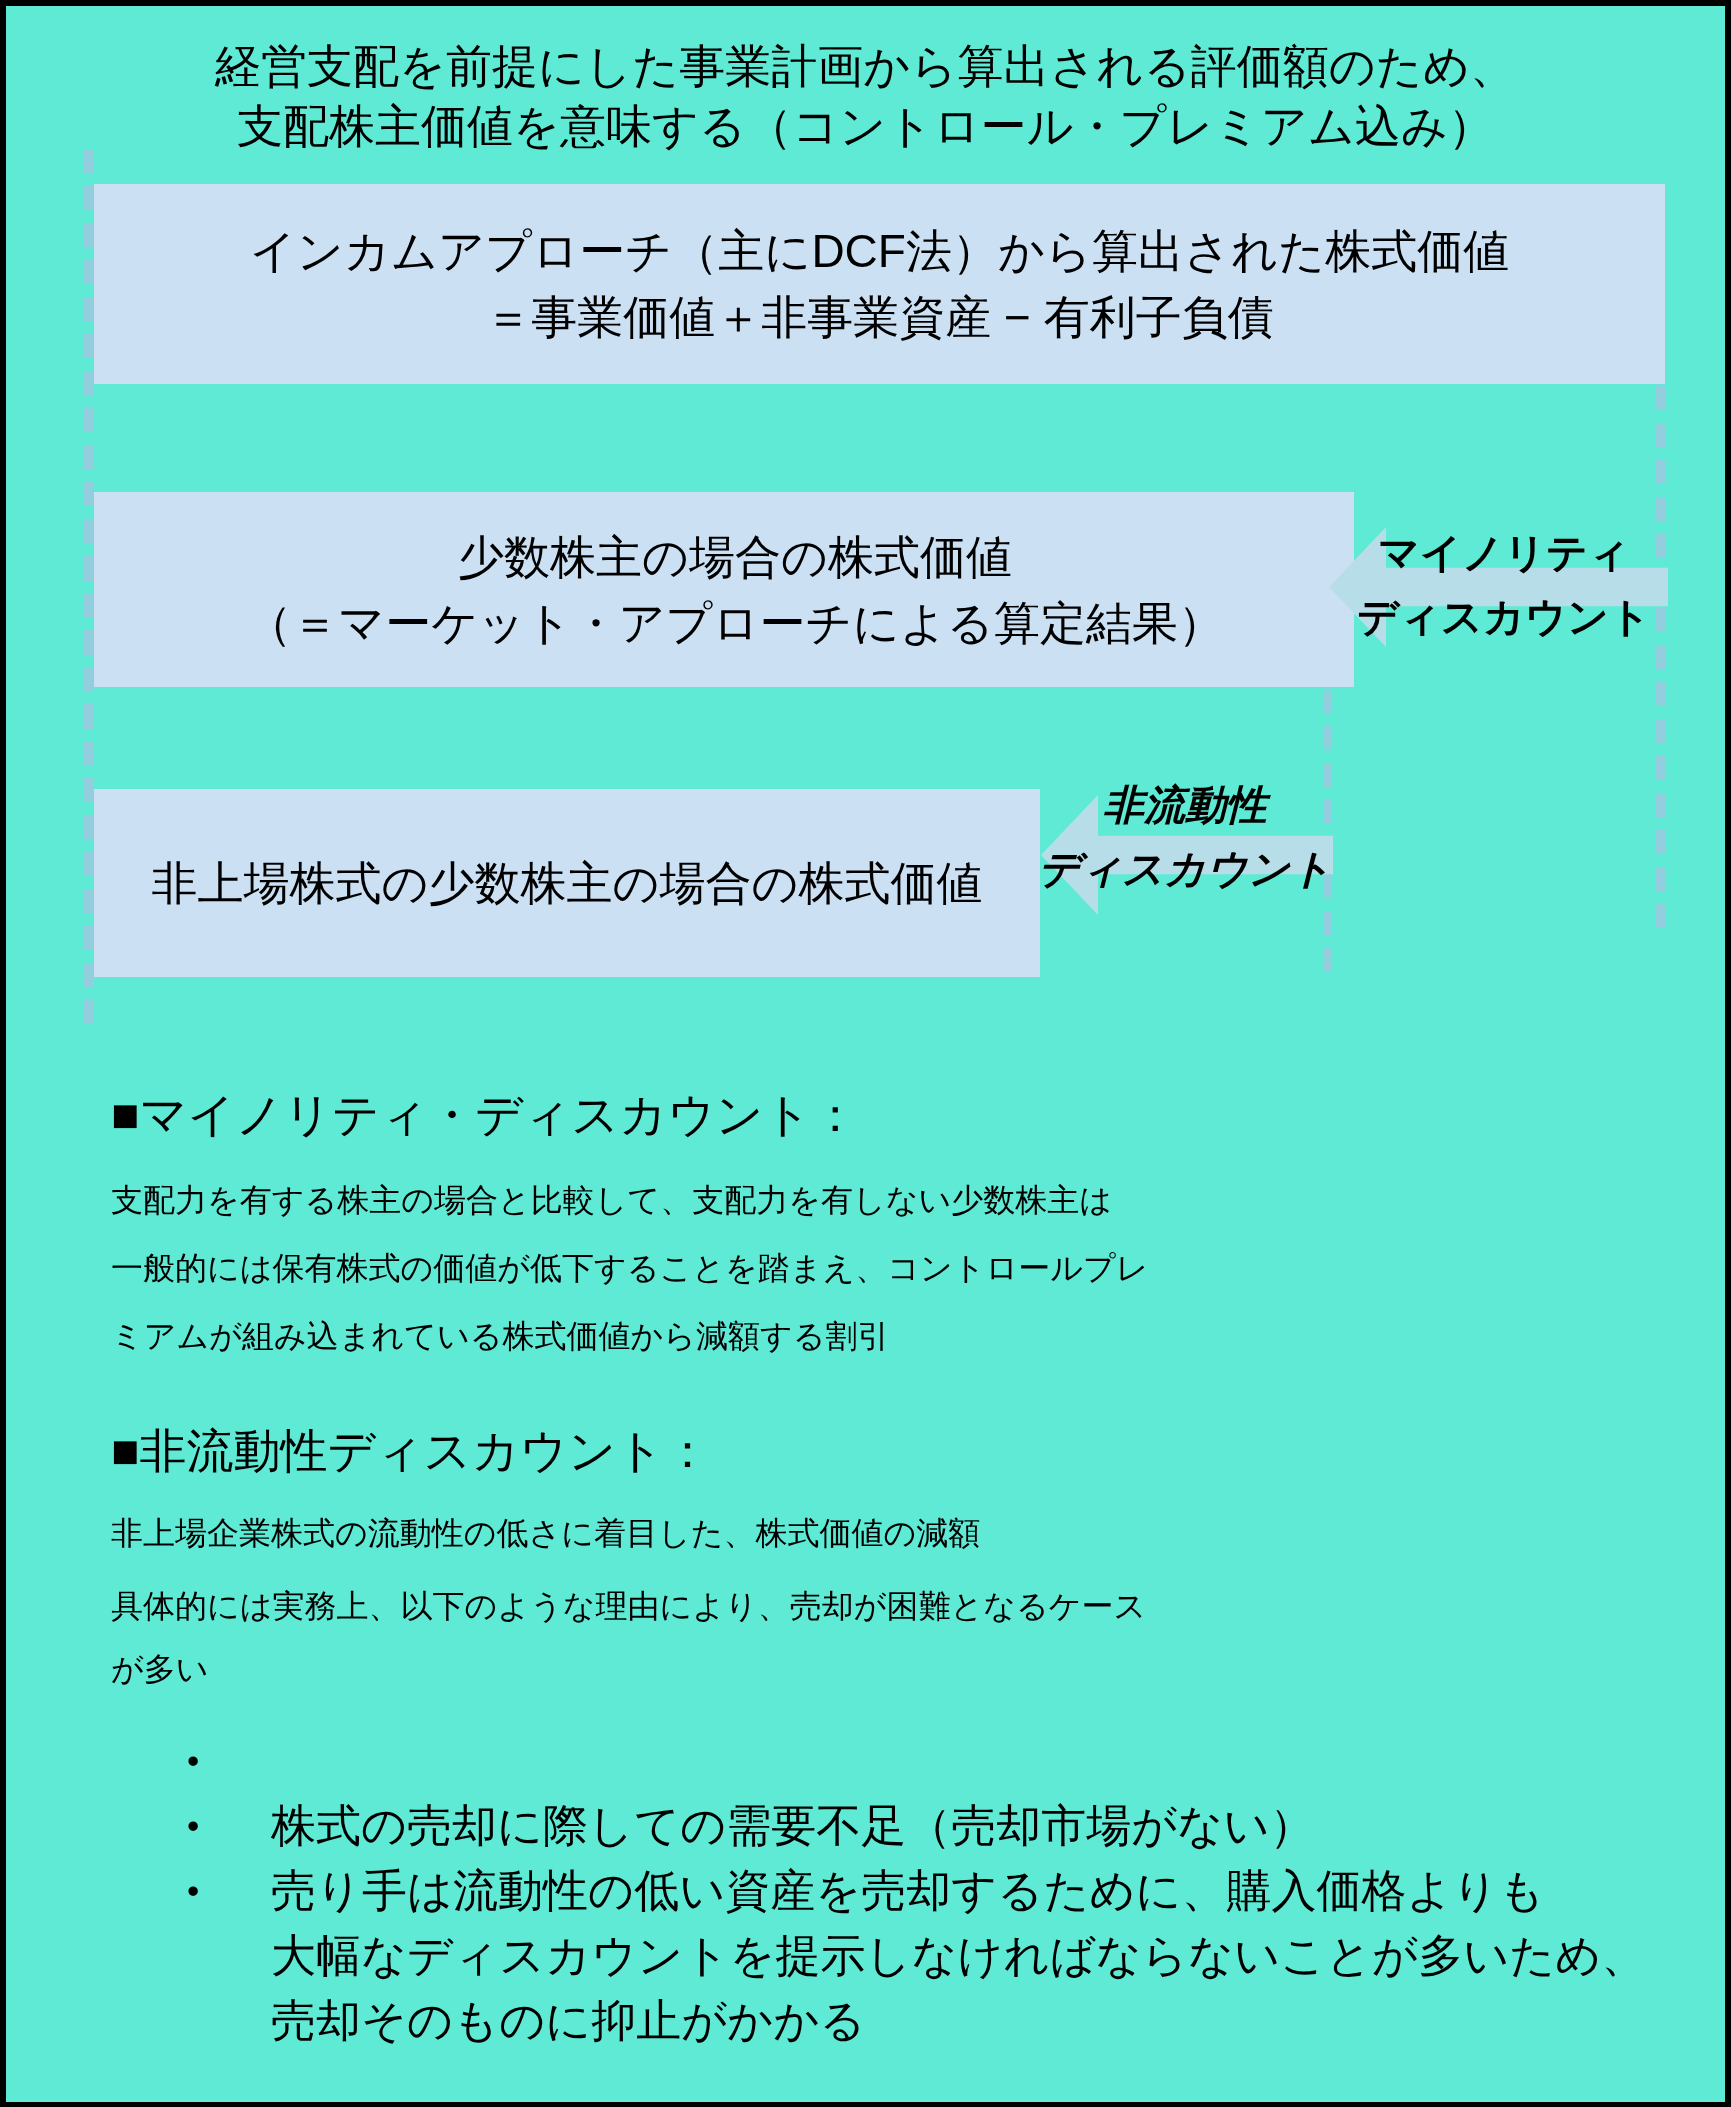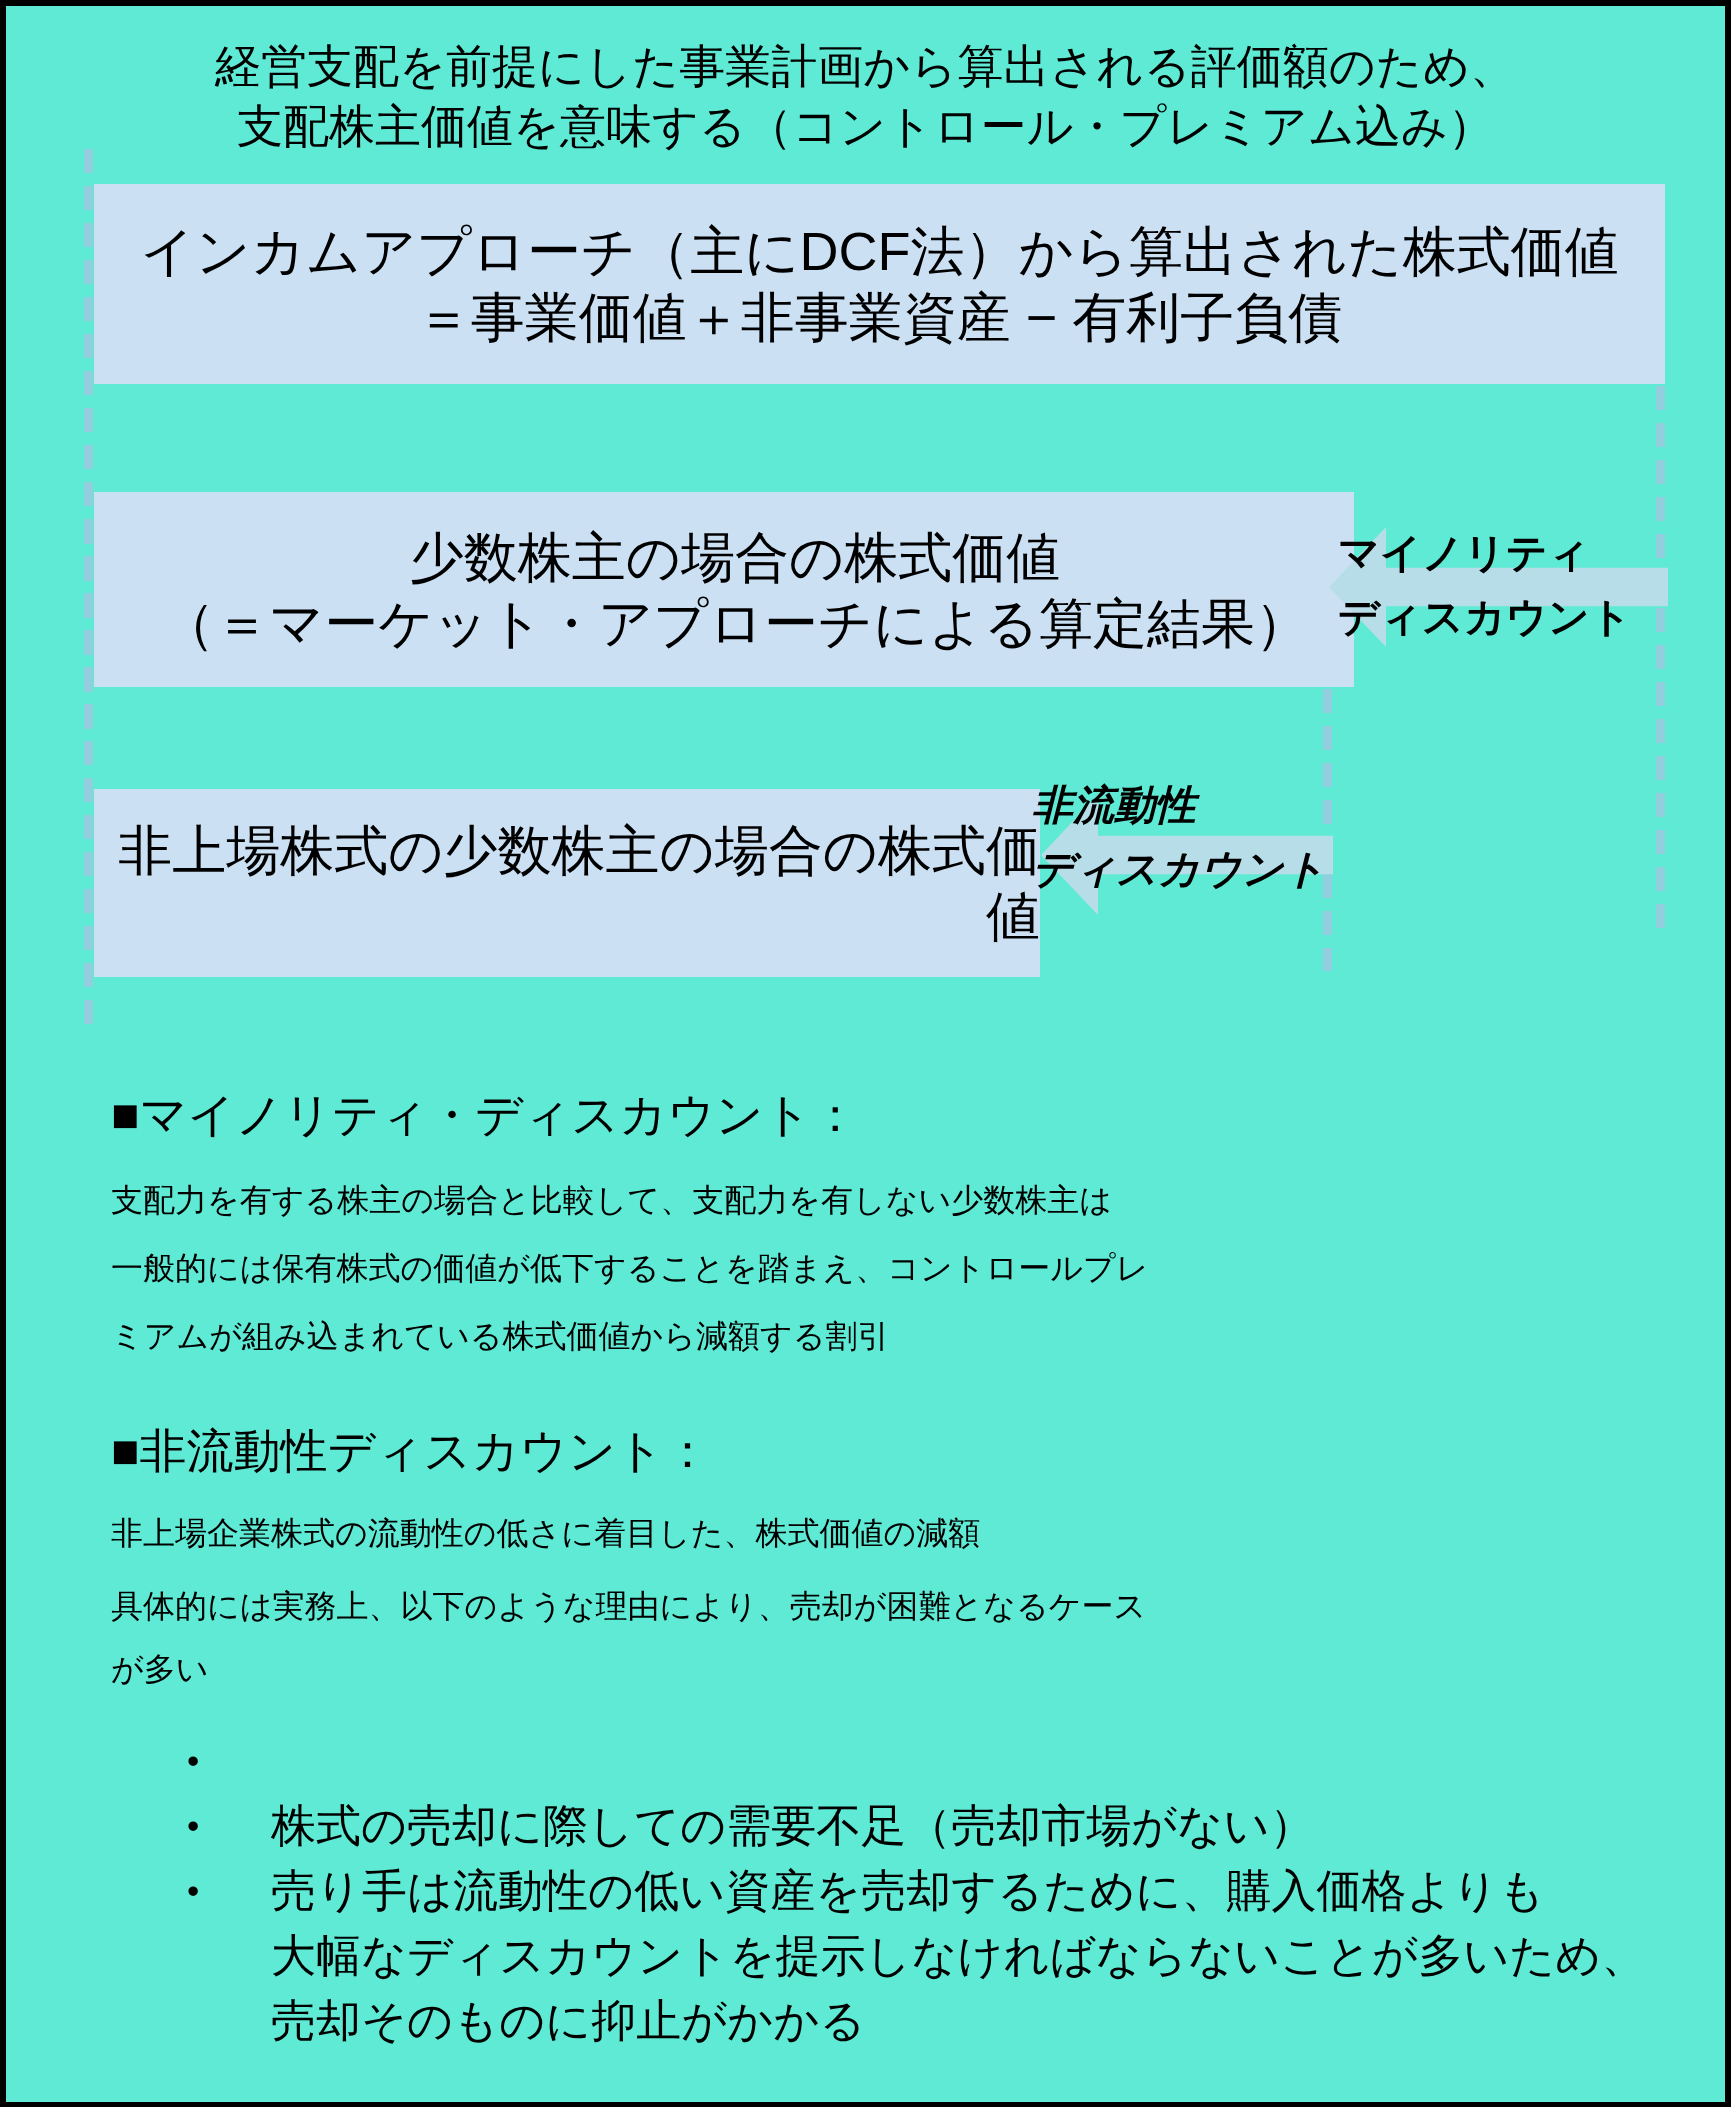--- a/index.html
+++ b/index.html
@@ -18,33 +18,33 @@
   
   .vdash { position:absolute; width:8.7px;
            background:repeating-linear-gradient(to bottom, #92CEDE 0 24.5px, rgba(0,0,0,0) 24.5px 37px); }
   #dash-left  { left:78px;  top:143px;  height:884px; }
   #dash-right { left:1650px; top:380px;  height:554px; }
   #dash-mid   { left:1317px; top:683px; height:282px;  }
 
   
   .bar { position:absolute; background:#CBE1F3; display:flex; flex-direction:column;
          justify-content:center; align-items:center; text-align:center;
-         font-size:54px; line-height:66px; }
+         font-size:46px; line-height:66px; }
   #bar-income    { left:88px; top:178px;  width:1571px; height:200px; }
   #bar-minority  { left:88px; top:486px;  width:1238px; height:195px;padding-left:22px; }
   #bar-unlisted  { left:88px; top:783px; width:946px; height:188px;text-align:right; }
 
   
   .block-arrow { position:absolute; height:120px; background:#B7DEE8;
     clip-path:polygon(0 50%, 57px 0, 57px 34%, 100% 34%, 100% 66%, 57px 66%, 57px 100%); }
   #arrow-minority    { left:1323px; top:521px; width:339px; }
   #arrow-illiquidity { left:1035px; top:789px; width:292px; }
 
   .arrow-label { position:absolute; font-weight:bold; font-size:41px; line-height:64px;
-                 text-align:left; }
+                 text-align:center; }
   #label-minority    { left:1332px; top:515px; width:332px; }
   #label-illiquidity { left:1026px; top:767px; width:306px;font-style:italic; }
 
   
   .heading { position:absolute; left:105px; font-size:47px; line-height:56px; white-space:nowrap; }
   #heading-minority    { top:1081px; }
   #heading-illiquidity { top:1417px; }
   .para { position:absolute; left:105px; font-size:32px; line-height:68px; white-space:nowrap; }
   #para-minority    { top:1160px; }
   #para-illiquidity { top:1493px; }

